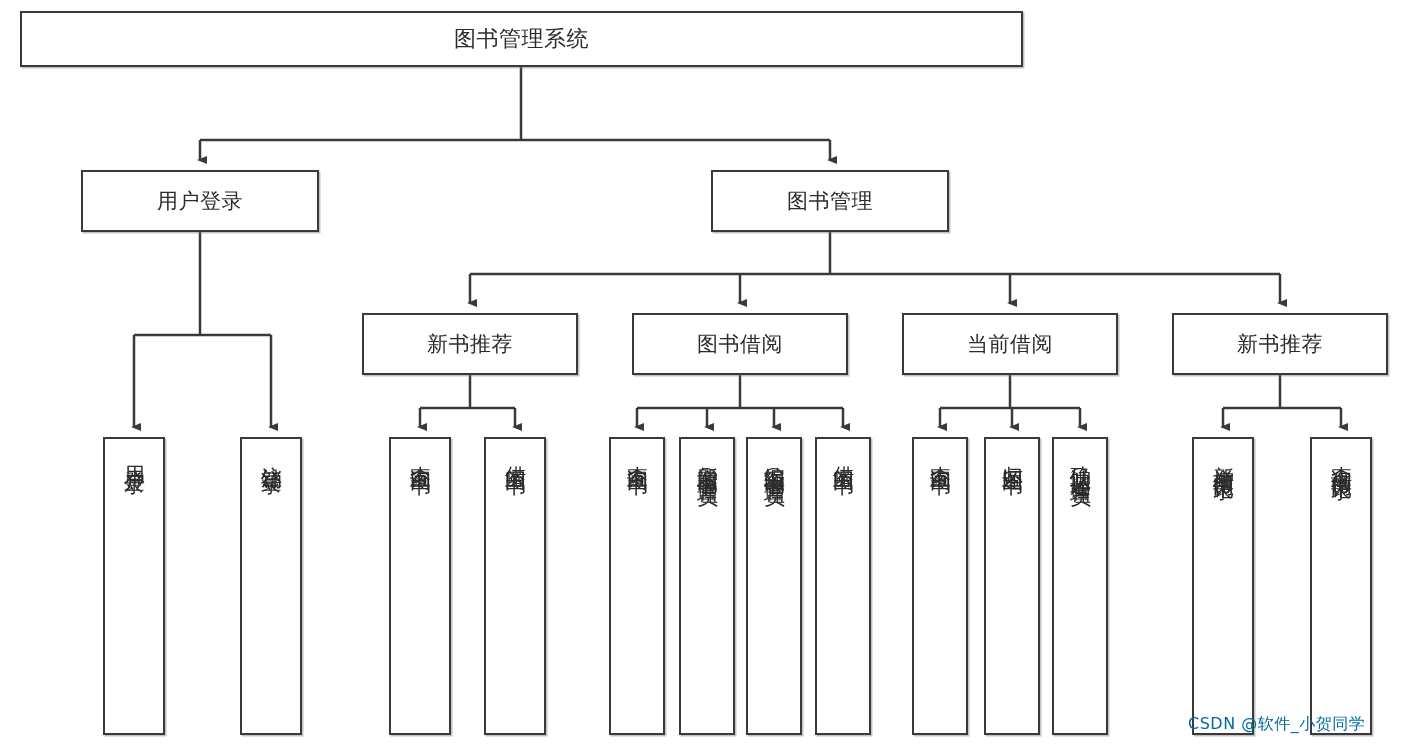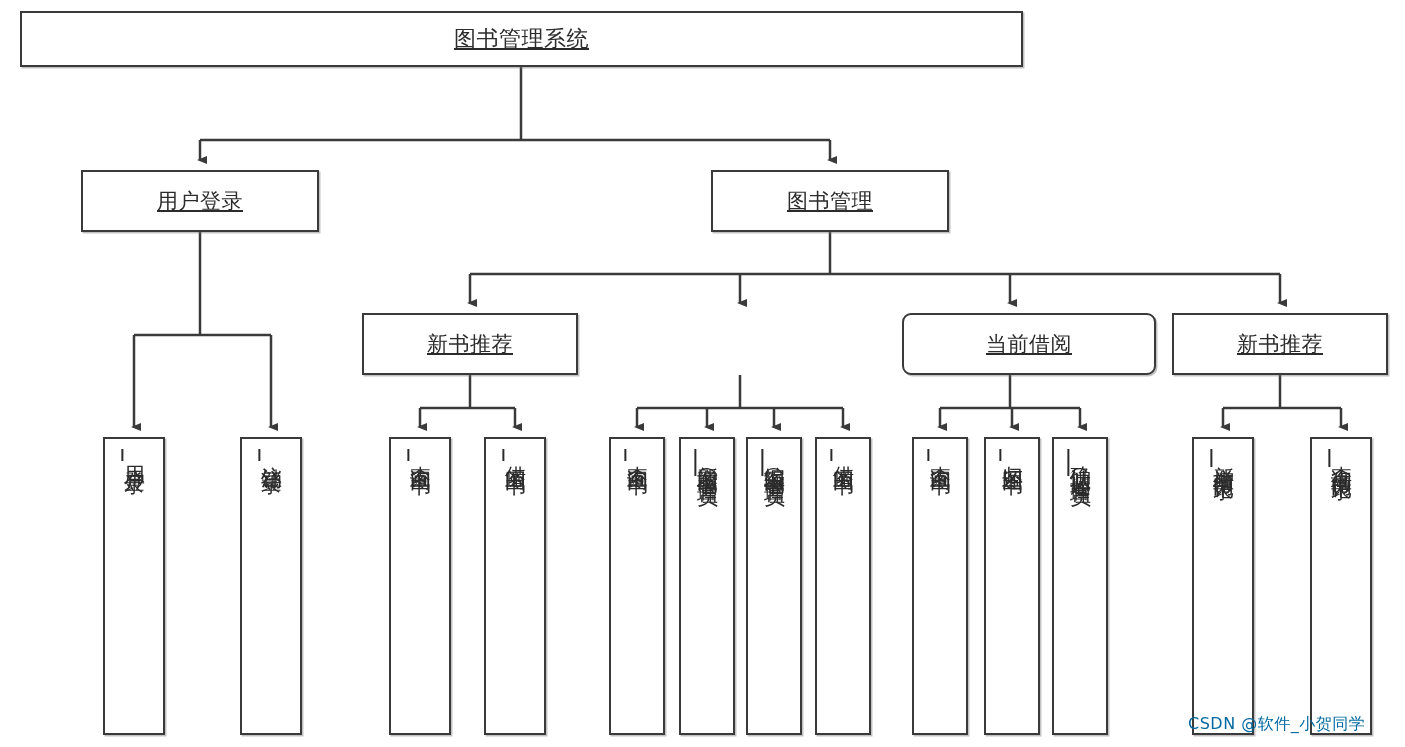--- a/index.html
+++ b/index.html
@@ -30,21 +30,20 @@
     position: absolute;
     box-sizing: border-box;
     border: 2.5px solid #3a3a3a;
     background: #ffffff;
     color: #2b2b2b;
     display: flex;
     align-items: center;
     justify-content: center;
     text-align: center;
     box-shadow: 1.5px 1.5px 0 rgba(120,120,120,0.45);
-    text-decoration: underline;
   }
   .node .label {
     display: block;
     line-height: 1.18;
     letter-spacing: 0.5px;
   }
   .node.horizontal .label {
     font-size: 21px;
   }
   .node.root .label {
@@ -135,22 +134,25 @@
   </div>
 
   <div class="node horizontal" style="left:362px; top:313px; width:216px; height:62px;">
     <span class="label">新书推荐</span>
   </div>
 
   <div class="node horizontal" style="left:711px; top:170px; width:238px; height:62px;">
     <span class="label">图书管理</span>
   </div>
 
-
-  <div class="node horizontal" style="left:902px; top:313px; width:254px; height:62px;border-radius:9px;">
+  <div class="node horizontal" style="left:632px; top:313px; width:216px; height:62px;">
+    <span class="label">图书借阅</span>
+  </div>
+
+  <div class="node horizontal" style="left:902px; top:313px; width:216px; height:62px;">
     <span class="label">当前借阅</span>
   </div>
 
   <div class="node horizontal" style="left:1172px; top:313px; width:216px; height:62px;">
     <span class="label">新书推荐</span>
   </div>
 
   <div class="node vertical" style="left:103px; top:437px; width:62px; height:298px;">
     <span class="label">用户登录</span>
   </div>

